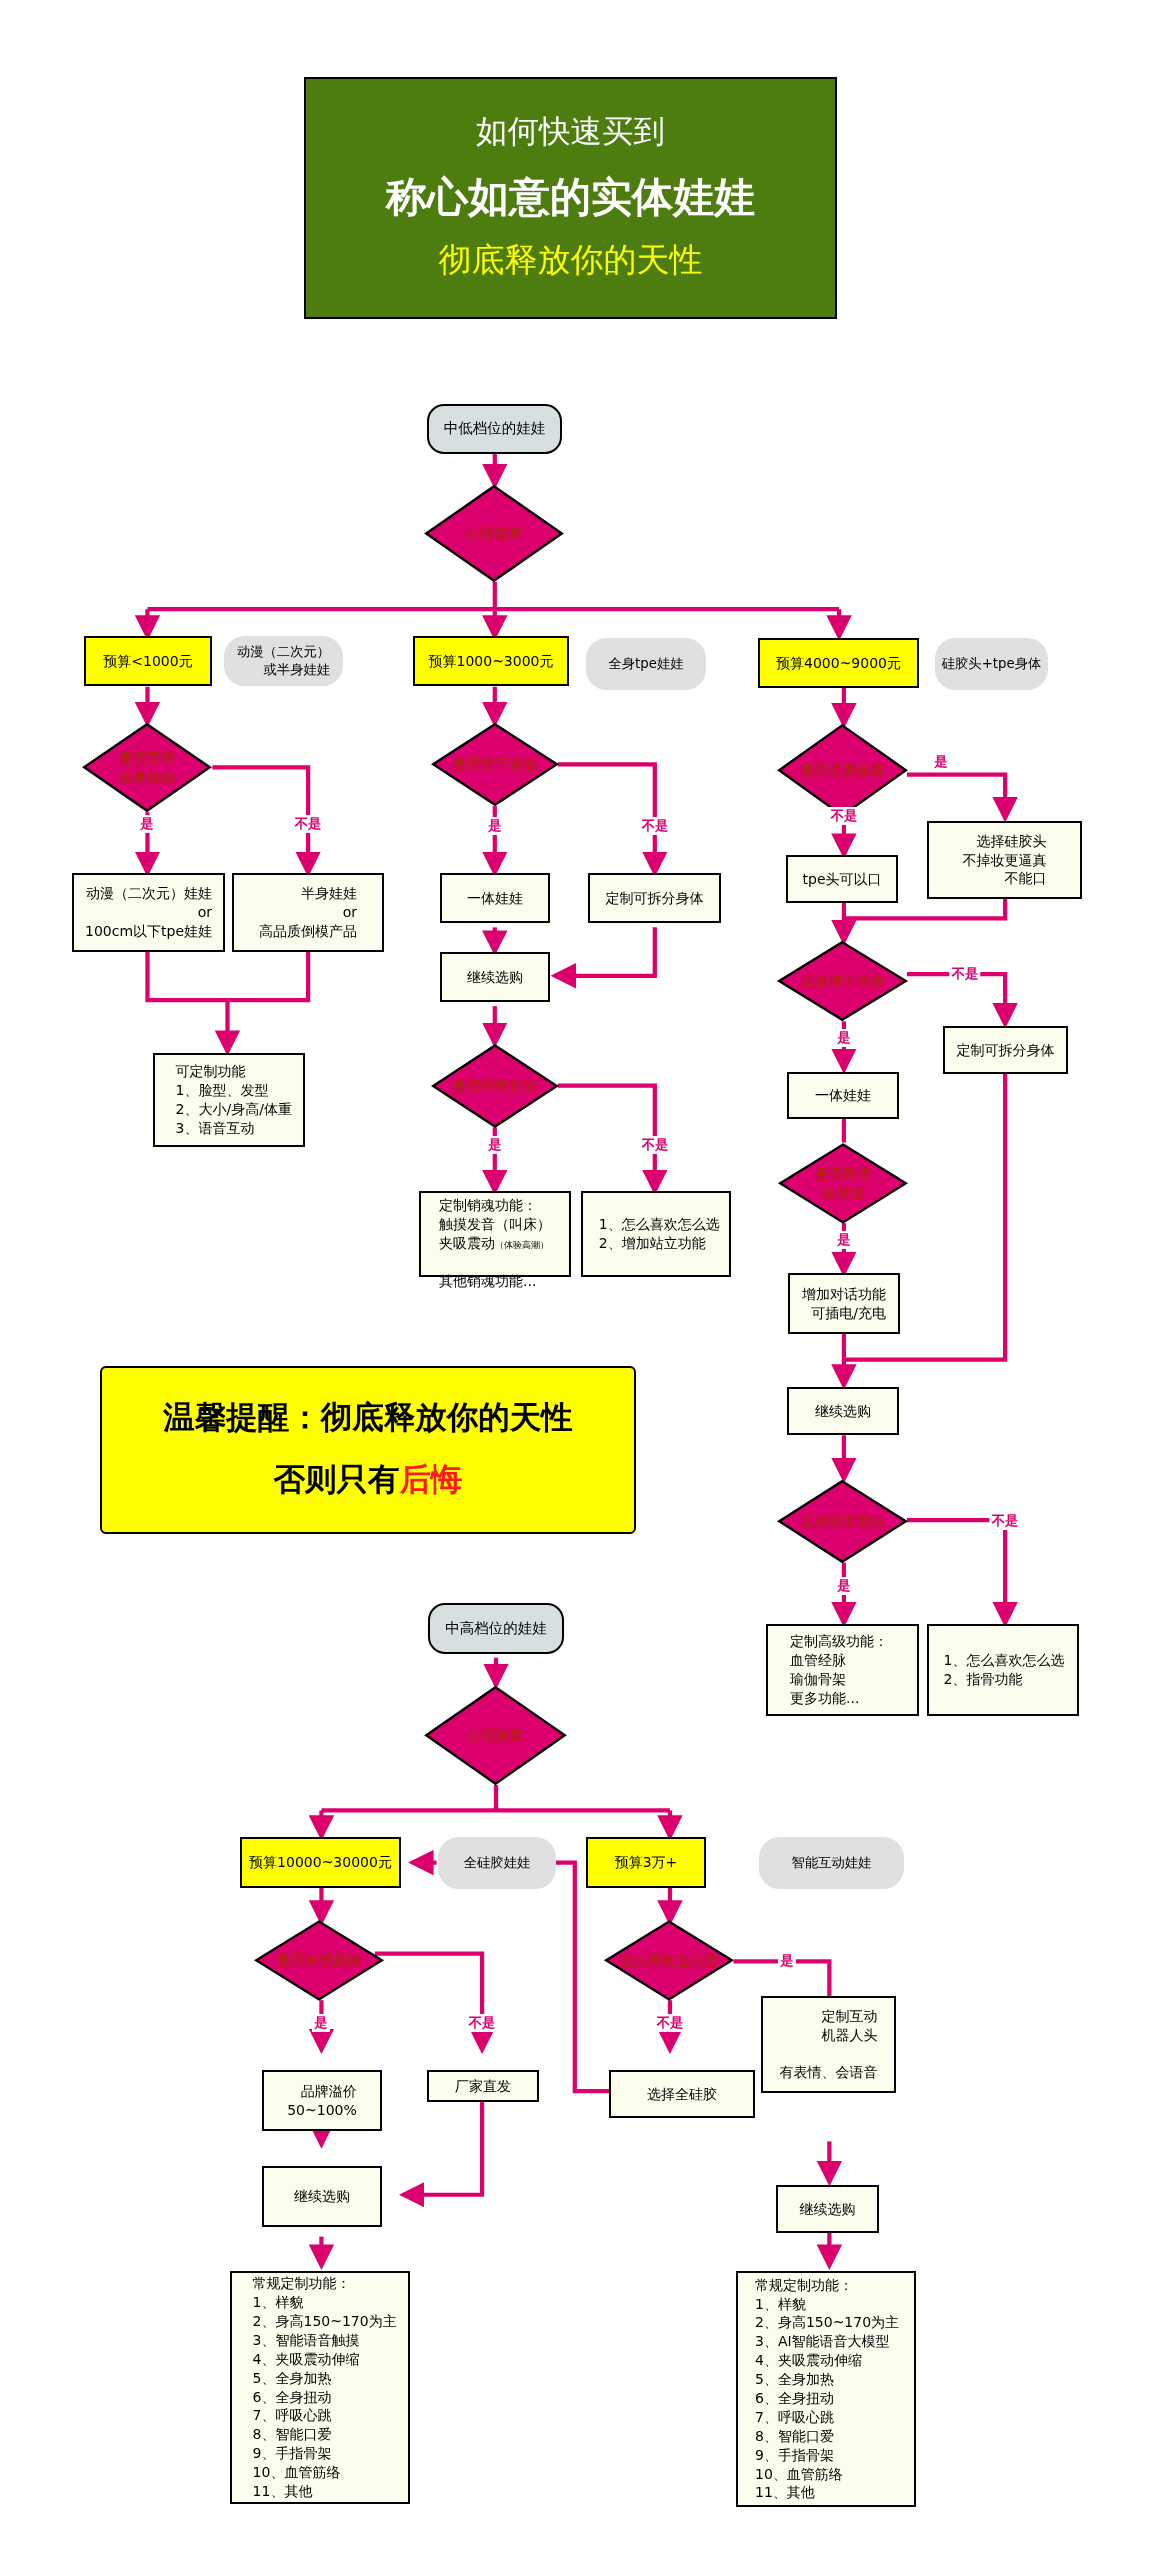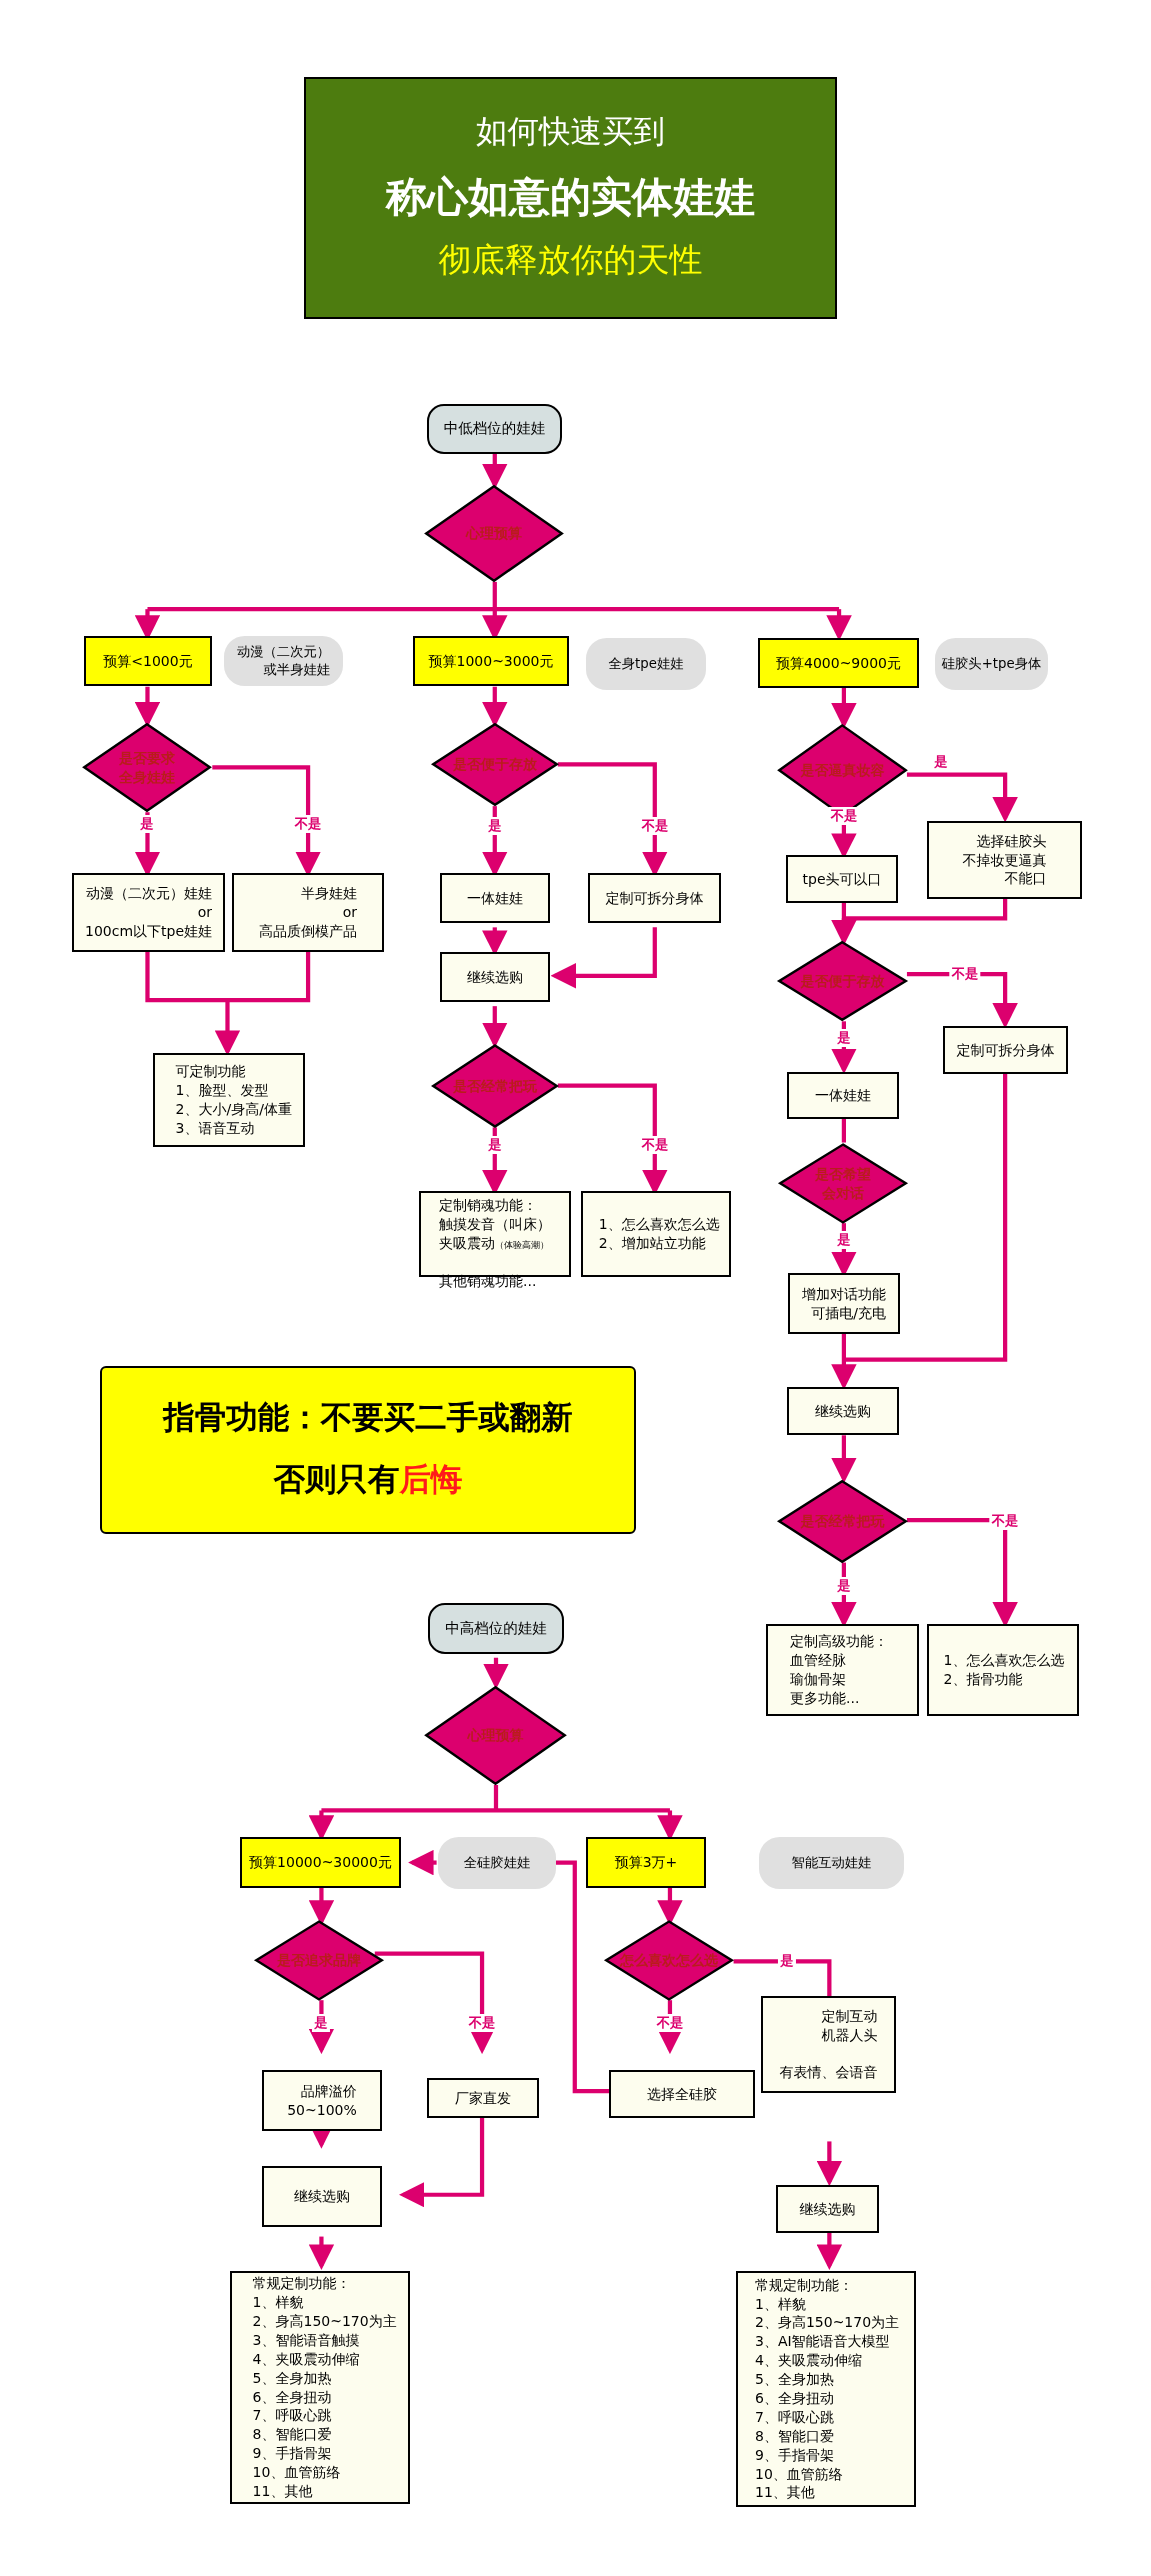--- a/index.html
+++ b/index.html
@@ -210,21 +210,21 @@
 <div class="elabel" style="left:1005px;top:1521px;">不是</div>
 <div class="elabel" style="left:844px;top:1586px;">是</div>
 <div class="node box left" style="left:766px;top:1624px;width:153px;height:92px;padding-left:22px;">定制高级功能：
 血管经脉
 瑜伽骨架
 更多功能...</div>
 <div class="node box left" style="left:927px;top:1624px;width:152px;height:92px;padding-left:14.5px;">1、怎么喜欢怎么选
 2、指骨功能</div>
 
 <div class="warn">
-  <div class="w1">指骨功能：不要买二手或翻新</div>
+  <div class="w1">温馨提醒：彻底释放你的天性</div>
   <div class="w2"><span>否则只有</span><span class="red">后悔</span></div>
 </div>
 
 <div class="node start" style="left:428px;top:1603px;width:136px;height:51px;">中高档位的娃娃</div>
 <div class="diamond" style="left:425px;top:1686px;width:141px;height:99px;">
   <svg viewBox="0 0 232 163">
       <polygon points="116,2 230,81 116,161 2,81" fill="#dc006e" stroke="#000" stroke-width="4"></polygon>
     </svg>
   <div class="dlabel">心理预算</div>
 </div>
@@ -234,21 +234,21 @@
 <div class="diamond" style="left:255px;top:1920px;width:128px;height:81px;">
   <svg viewBox="0 0 212 133">
       <polygon points="106,2 210,66 106,131 2,66" fill="#dc006e" stroke="#000" stroke-width="4"></polygon>
     </svg>
   <div class="dlabel">是否追求品牌</div>
 </div>
 <div class="elabel" style="left:321px;top:2023px;">是</div>
 <div class="elabel" style="left:482px;top:2023px;">不是</div>
 <div class="node box" style="left:262px;top:2070px;width:120px;height:61px;">品牌溢价
 50~100%</div>
-<div class="node box" style="left:427px;top:2070px;width:112px;height:40px;margin-top:8px;">厂家直发</div>
+<div class="node box" style="left:427px;top:2070px;width:112px;height:32px;">厂家直发</div>
 <div class="node box" style="left:262px;top:2166px;width:120px;height:61px;">继续选购</div>
 <div class="node box left" style="left:230px;top:2271px;width:180px;height:233px;padding-left:20.6px;">常规定制功能：
 1、样貌
 2、身高150~170为主
 3、智能语音触摸
 4、夹吸震动伸缩
 5、全身加热
 6、全身扭动
 7、呼吸心跳
 8、智能口爱

